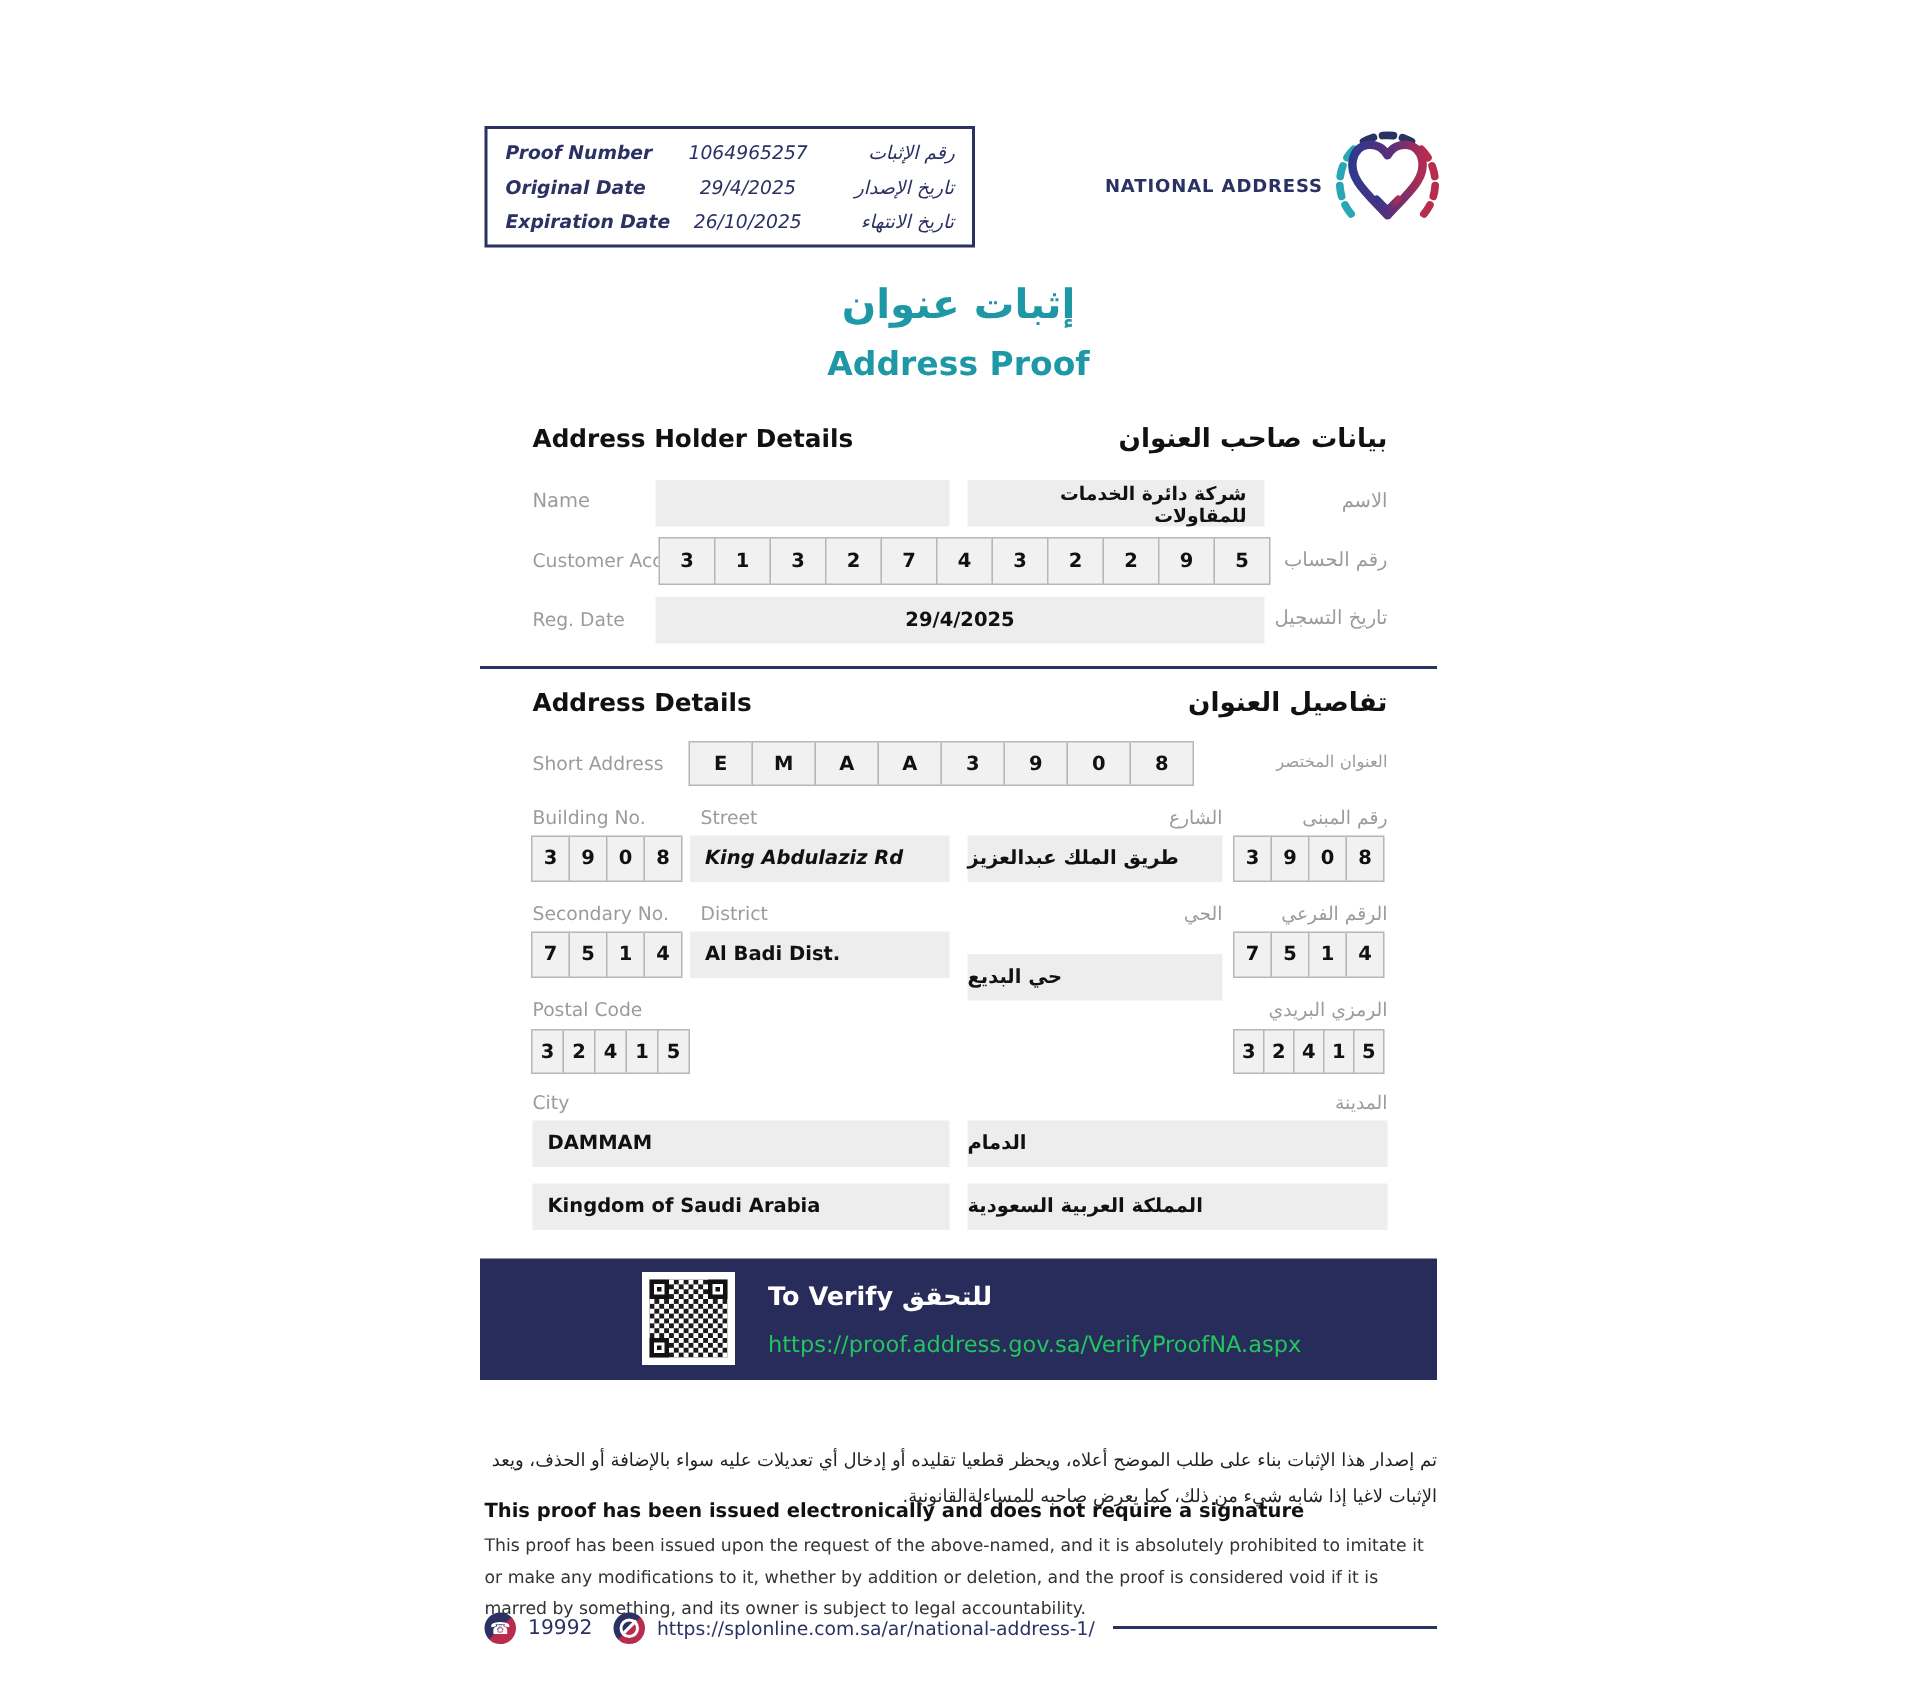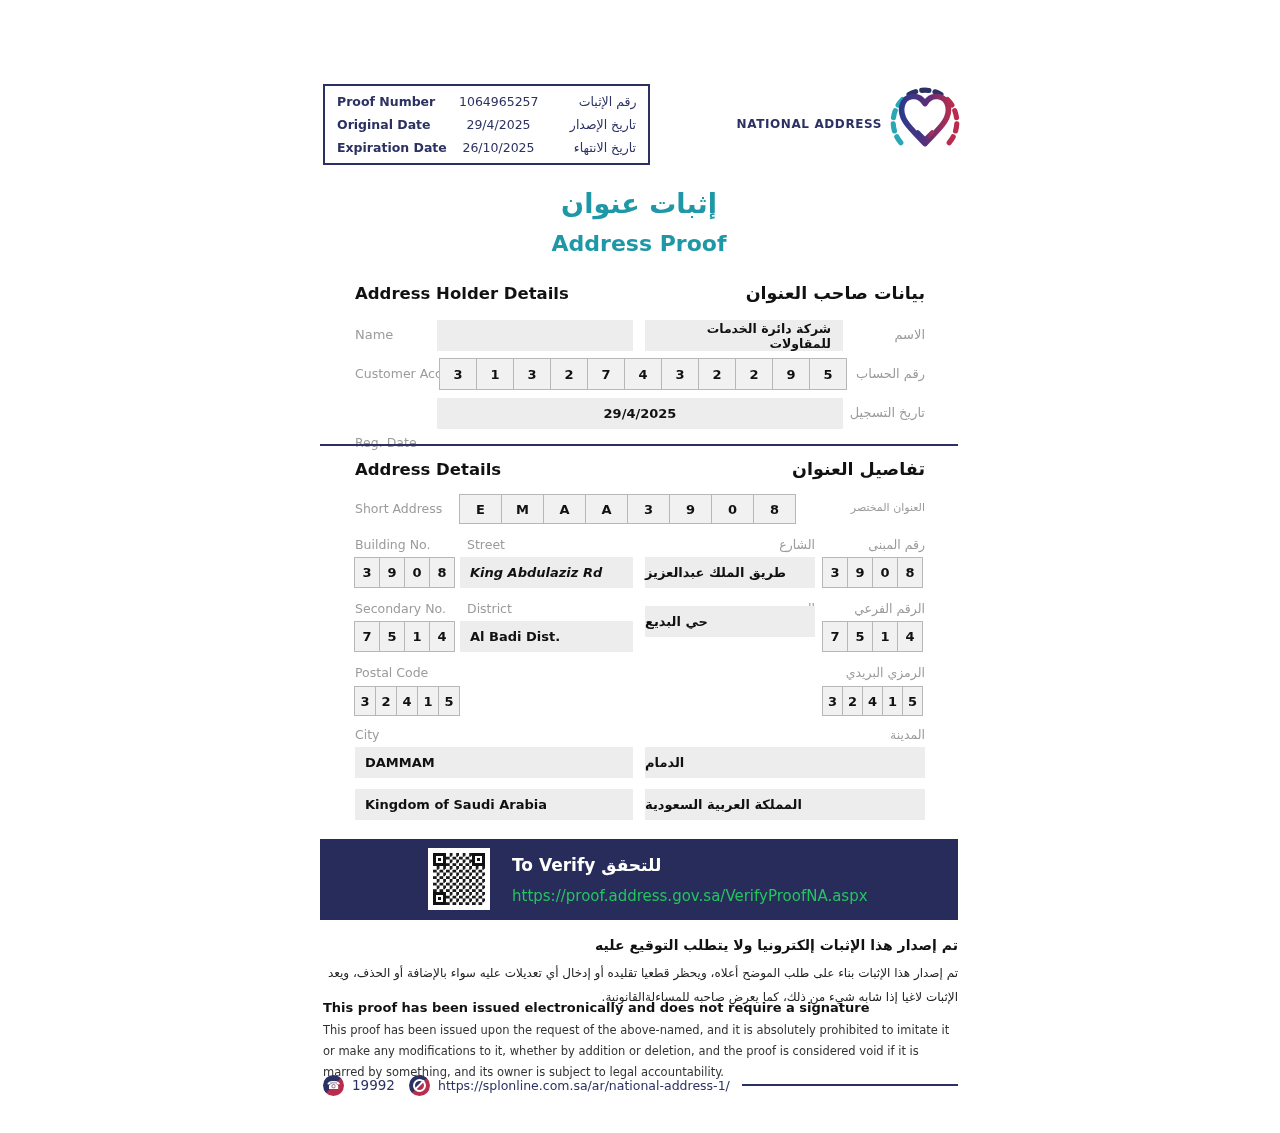--- a/index.html
+++ b/index.html
@@ -15,21 +15,21 @@
   .bold{font-weight:bold;}
   .cellrow{display:flex;}
   .cell{height:30px;background:#f1f1f1;border:1px solid #b7b7b7;margin-left:-1px;
         display:flex;align-items:center;justify-content:center;
         font-weight:bold;font-size:13px;color:#111;box-sizing:border-box;}
   .gbox{background:#ededed;height:31px;display:flex;align-items:center;box-sizing:border-box;
         font-size:13px;font-weight:bold;color:#111;}
   .gbox.ltr{padding-left:10px;justify-content:flex-start;}
   .gbox.rtl{padding-right:12px;justify-content:flex-end;direction:rtl;}
   .sect-head{font-size:16.5px;font-weight:bold;color:#111;}
-  .metarow{display:grid;grid-template-columns:122px 1fr 98px;align-items:center;}
+  .metarow{display:grid;grid-template-columns:122px 1fr 98px;align-items:center;font-style:italic;}
   .metarow .v{text-align:center;}
   .metarow .a{text-align:right;direction:rtl;}
   .divider{background:#2b3162;height:2px;}
   
   .vbar{background:#272c5b;}
   .qr{background:#ffffff;padding:5px;box-sizing:border-box;}
   .qr-inner{position:relative;width:52px;height:52px;
     background-image:conic-gradient(#1a1a1a 90deg,transparent 90deg 180deg,#1a1a1a 180deg 270deg,transparent 270deg);
     background-size:6.5px 6.5px;}
   .finder{position:absolute;width:13px;height:13px;background:#fff;border:3px solid #111;box-sizing:border-box;}
@@ -112,21 +112,21 @@
     <span class="cell" style="width:38px;height:32px;">7</span>
     <span class="cell" style="width:38px;height:32px;">4</span>
     <span class="cell" style="width:38px;height:32px;">3</span>
     <span class="cell" style="width:38px;height:32px;">2</span>
     <span class="cell" style="width:38px;height:32px;">2</span>
     <span class="cell" style="width:38px;height:32px;">9</span>
     <span class="cell" style="width:38px;height:32px;">5</span>
   </div>
   <div class="abs lblgray arlabel" style="left:845px;top:366px;width:80px;text-align:right;">رقم الحساب</div>
 
-  <div class="abs lblgray" style="left:355px;top:405px;font-size:12.5px;margin-top:30px;">Reg. Date</div>
+  <div class="abs lblgray" style="left:355px;top:405px;font-size:12.5px;">Reg. Date</div>
   <div class="abs gbox" style="left:437px;top:398px;width:406px;justify-content:center;">29/4/2025</div>
   <div class="abs lblgray arlabel" style="left:845px;top:405px;width:80px;text-align:right;">تاريخ التسجيل</div>
 
   <div class="abs divider" style="left:320px;top:444px;width:638px;"></div>
 
   <div class="abs" style="left:355px;top:459px;width:570px;display:flex;justify-content:space-between;align-items:baseline;">
     <span class="sect-head">Address Details</span>
     <span class="sect-head arlabel" style="font-size:17.5px;">تفاصيل العنوان</span>
   </div>
 
@@ -168,21 +168,21 @@
   <div class="abs lblgray-sm arlabel" style="left:725px;top:601px;width:90px;text-align:right;">الحي</div>
   <div class="abs lblgray-sm arlabel" style="left:845px;top:601px;width:80px;text-align:right;">الرقم الفرعي</div>
 
   <div class="abs cellrow" style="left:355px;top:621px;">
     <span class="cell" style="width:26px;height:31px;">7</span>
     <span class="cell" style="width:26px;height:31px;">5</span>
     <span class="cell" style="width:26px;height:31px;">1</span>
     <span class="cell" style="width:26px;height:31px;">4</span>
   </div>
   <div class="abs gbox ltr" style="left:460px;top:621px;width:173px;">Al Badi Dist.</div>
-  <div class="abs gbox rtl" style="left:645px;top:606px;width:170px;">حي البديع</div>
+  <div class="abs gbox rtl" style="left:645px;top:636px;width:170px;">حي البديع</div>
   <div class="abs cellrow" style="left:823px;top:621px;">
     <span class="cell" style="width:26px;height:31px;">7</span>
     <span class="cell" style="width:26px;height:31px;">5</span>
     <span class="cell" style="width:26px;height:31px;">1</span>
     <span class="cell" style="width:26px;height:31px;">4</span>
   </div>
 
   <div class="abs lblgray-sm" style="left:355px;top:665px;">Postal Code</div>
   <div class="abs lblgray-sm arlabel" style="left:825px;top:665px;width:100px;text-align:right;">الرمزي البريدي</div>
 
@@ -215,21 +215,20 @@
       <div class="qr-inner">
         <span class="finder" style="left:0;top:0;"></span>
         <span class="finder" style="right:0;top:0;"></span>
         <span class="finder" style="left:0;bottom:0;"></span>
       </div>
     </div>
     <div class="abs bold" style="left:192px;top:16px;color:#ffffff;font-size:17px;">To Verify للتحقق</div>
     <div class="abs" style="left:192px;top:48px;color:#22c55e;font-size:15px;">https://proof.address.gov.sa/VerifyProofNA.aspx</div>
   </div>
 
-  <div class="abs bold arlabel" style="left:323px;top:937px;width:635px;text-align:right;font-size:14px;color:#111;">تم إصدار هذا الإثبات إلكترونيا ولا يتطلب التوقيع عليه</div>
   <div class="abs arlabel" style="left:323px;top:961px;width:635px;text-align:right;font-size:12px;line-height:24px;color:#222;">تم إصدار هذا الإثبات بناء على طلب الموضح أعلاه، ويحظر قطعيا تقليده أو إدخال أي تعديلات عليه سواء بالإضافة أو الحذف، ويعد الإثبات لاغيا إذا شابه شيء من ذلك، كما يعرض صاحبه للمساءلةالقانونية.</div>
 
   <div class="abs bold" style="left:323px;top:1000px;width:635px;font-size:13px;color:#111;">This proof has been issued electronically and does not require a signature</div>
   <div class="abs" style="left:323px;top:1020px;width:635px;font-size:11.5px;line-height:21px;color:#333;">This proof has been issued upon the request of the above-named, and it is absolutely prohibited to imitate it or make any modifications to it, whether by addition or deletion, and the proof is considered void if it is marred by something, and its owner is subject to legal accountability.</div>
 
   <div class="abs" style="left:323px;top:1073px;width:635px;height:24px;display:flex;align-items:center;">
     <span class="circ-icon">☎</span>
     <span class="navy" style="font-size:13.5px;margin:0 14px 0 8px;">19992</span>
     <span class="circ-icon">
         <span class="globe-in"></span>

